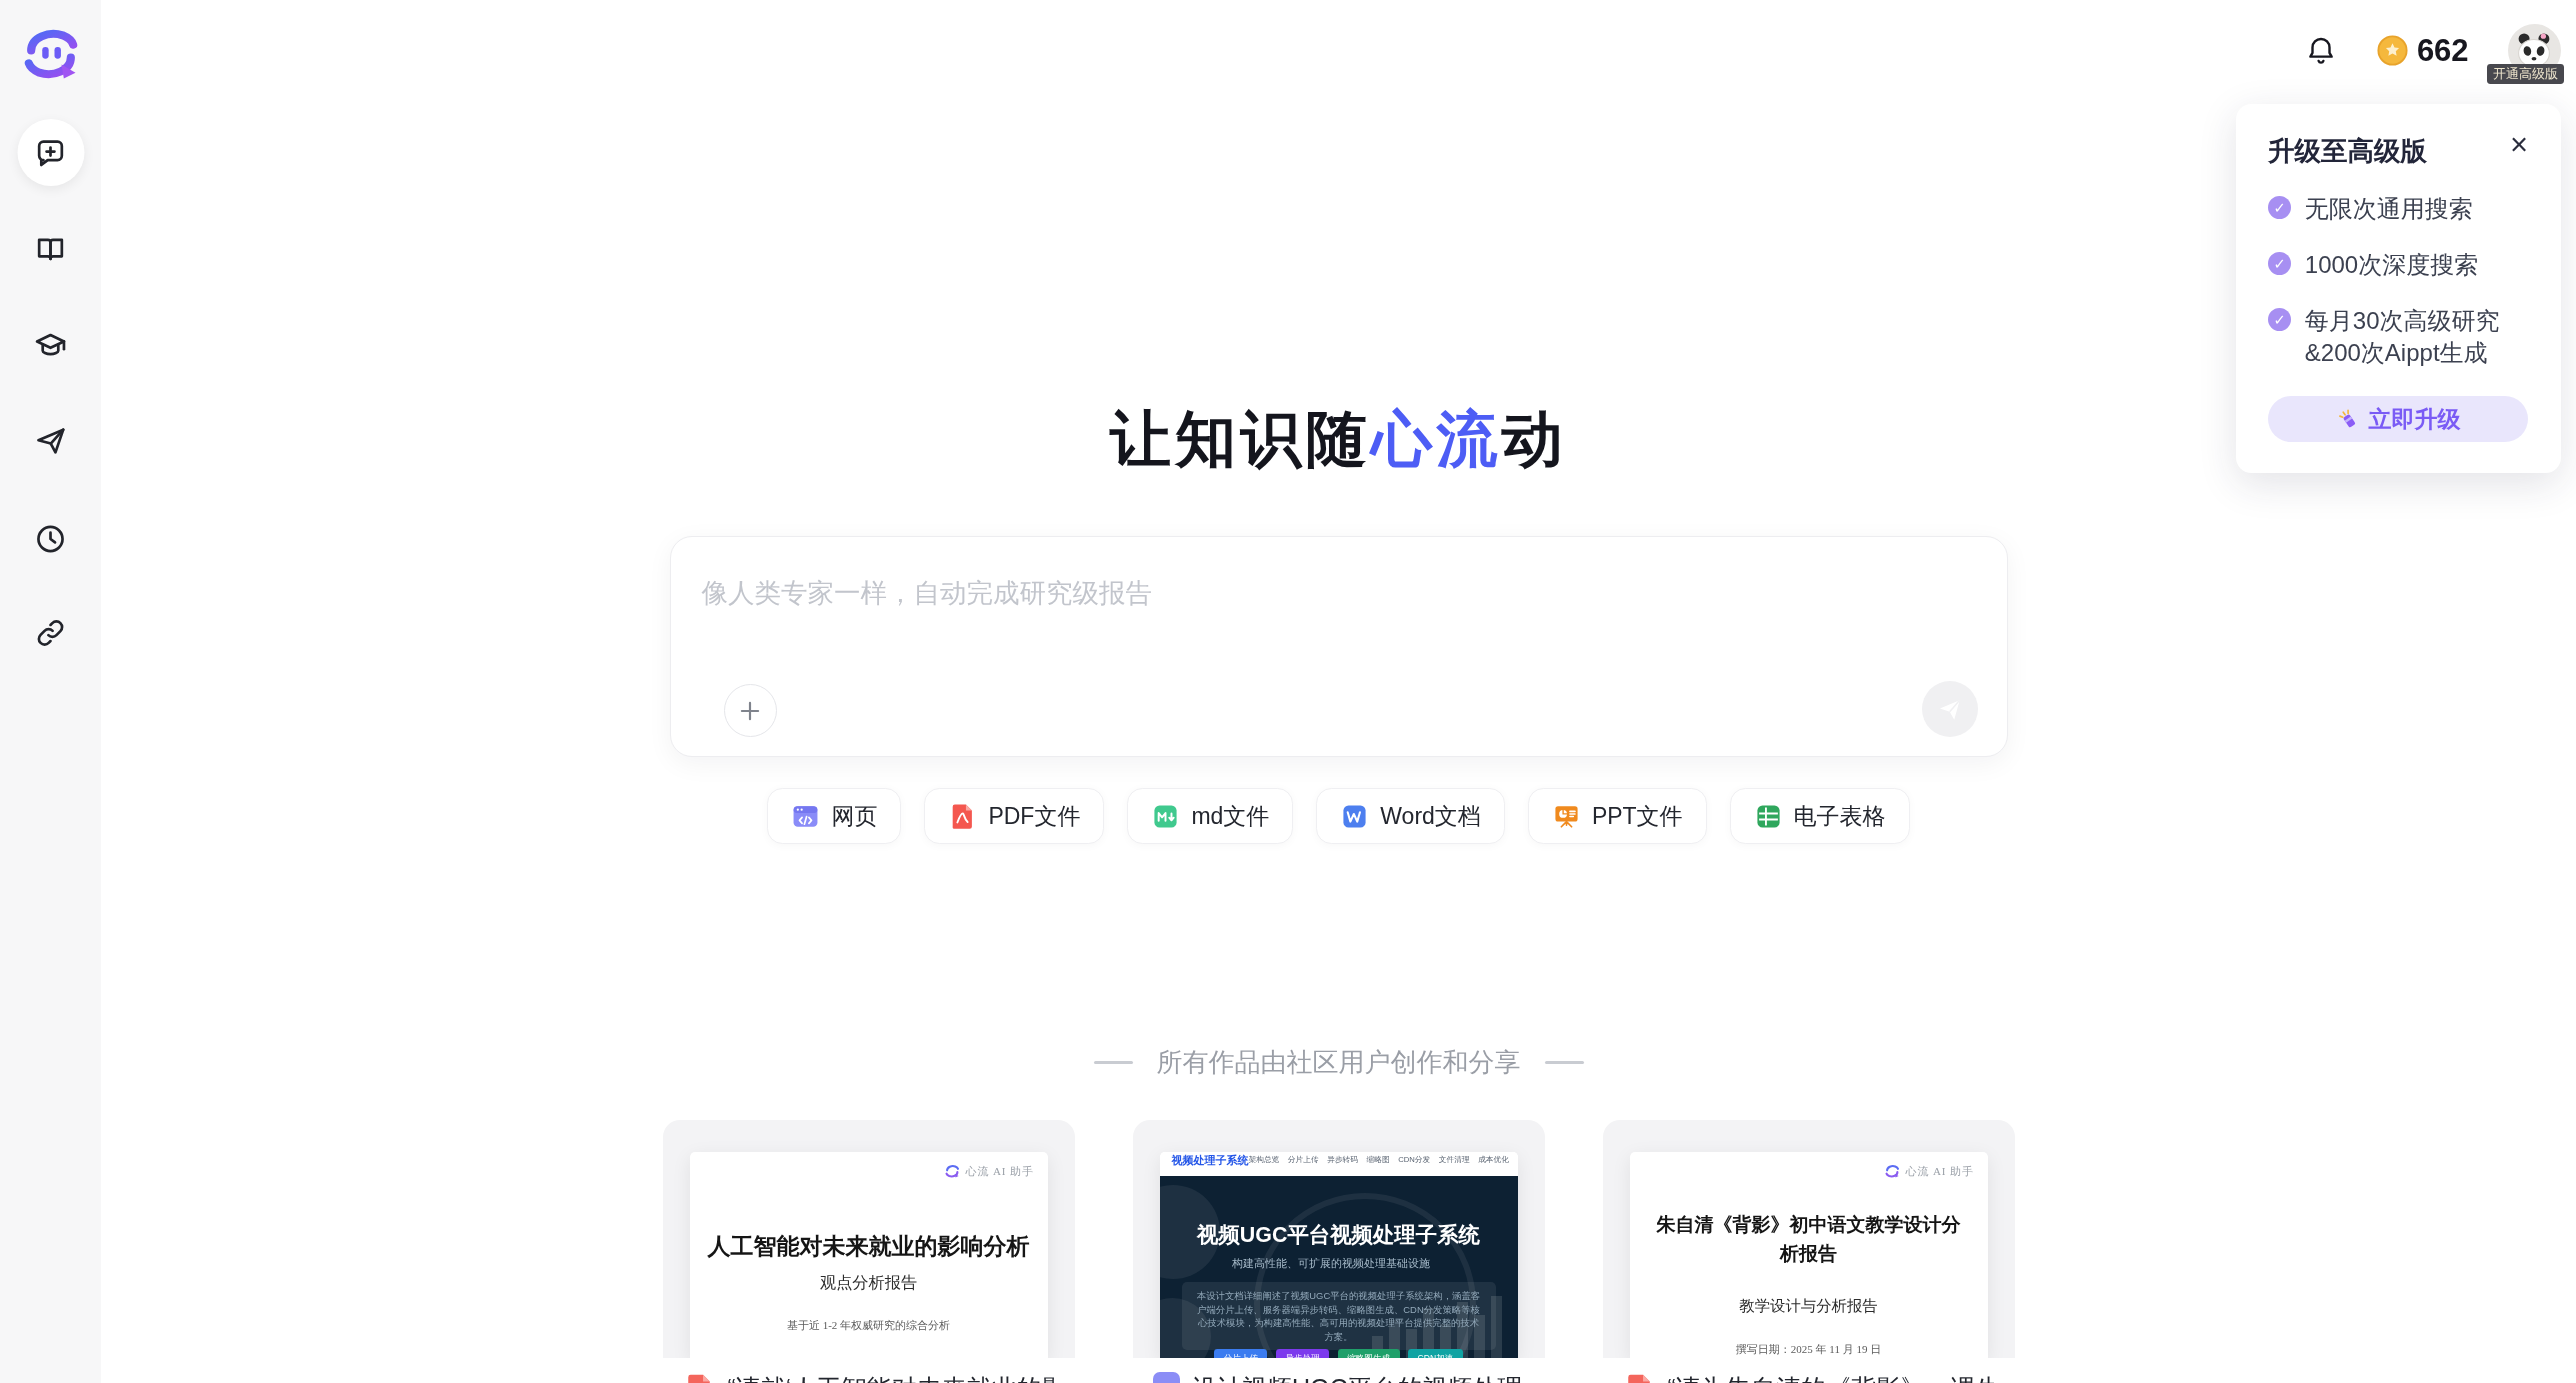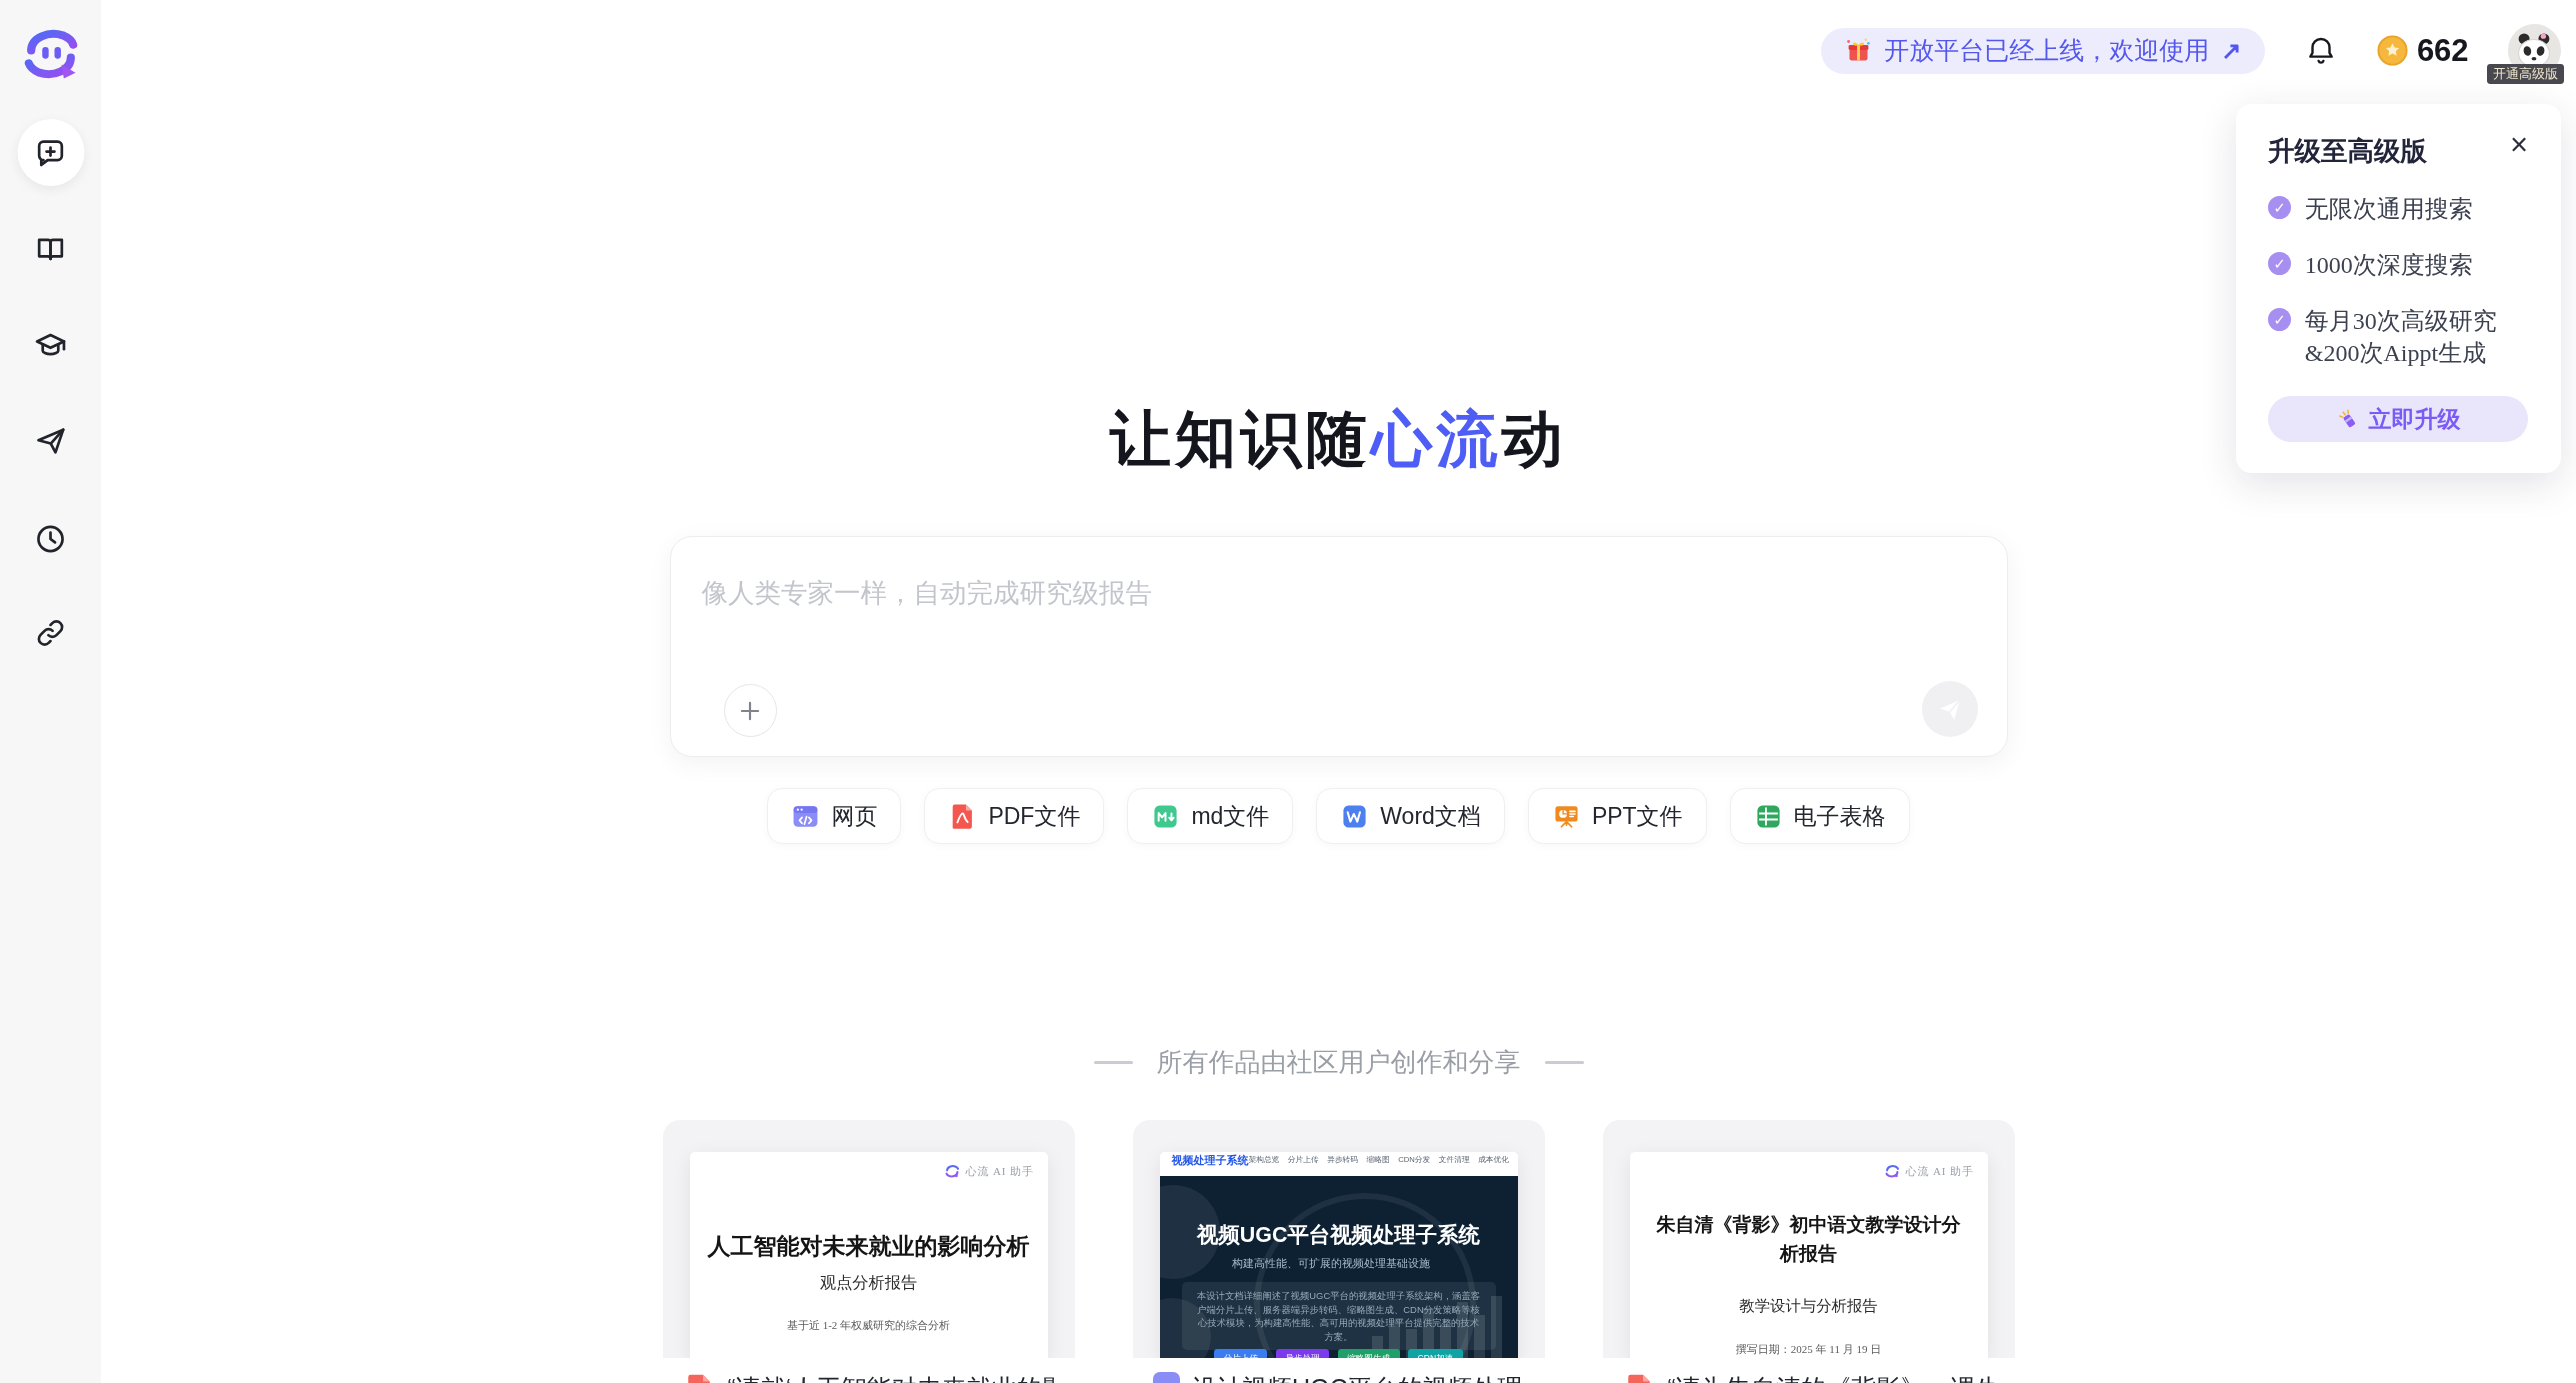--- a/index.html
+++ b/index.html
@@ -27,21 +27,21 @@
   .avatar { width:53px; height:53px; border-radius:50%; background:#e8e6e3; overflow:hidden; display:flex; align-items:center; justify-content:center; }
   .avatar-badge { position:absolute; right:-3.4px; bottom:-6.8px; background:#48484e; color:#efe6ce; font-size:13px; line-height:1; padding:3.4px 6px; border-radius:3.4px; white-space:nowrap; }
   
   .upgrade { position:absolute; top:104px; right:15.4px; width:325px; border-radius:15.4px; background:#ffffff; box-shadow:0 10.3px 38px rgba(35,38,70,.13); padding:29px 32.5px 31px; z-index:15; }
   .upgrade .head { display:flex; align-items:flex-start; justify-content:space-between; }
   .upgrade .title { font-size:26.5px; font-weight:700; color:#222539; }
   .upgrade .close { font-size:31px; line-height:24px; color:#2a2d3d; cursor:pointer; font-weight:400; }
   .benefit { display:flex; gap:13.7px; margin-top:24px; align-items:flex-start; }
   .benefit:first-of-type { margin-top:32.5px; }
   .check { flex:0 0 auto; width:23px; height:23px; margin-top:3.4px; border-radius:50%; background:#a78ff2; color:#ffffff; font-size:14.5px; display:flex; align-items:center; justify-content:center; }
-  .benefit .b-txt { font-size:24px; color:#3c4150; line-height:32px; white-space:pre-line;font-family:Liberation Serif, serif; }
+  .benefit .b-txt { font-size:24px; color:#3c4150; line-height:32px; white-space:pre-line; }
   .upgrade .cta { margin-top:27px; height:46px; border-radius:23px; background:#e9e6fc; display:flex; align-items:center; justify-content:center; gap:8.6px; cursor:pointer; }
   .upgrade .cta .c-txt { font-size:23px; font-weight:700; color:#7a5bf5; }
   
   .hero-title { position:absolute; left:101px; right:0; top:399px; text-align:center; font-size:61px; font-weight:700; letter-spacing:4.3px; color:#14151d; z-index:1; }
   .hero-title .hl { color:#4d5df5; }
   
   .row-center { position:absolute; left:101px; right:0; display:flex; justify-content:center; }
   
   .search-wrap { top:536px; }
   .search-card { position:relative; width:1338px; height:221px; background:#ffffff; border:1.7px solid #ededf0; border-radius:22px; box-shadow:0 6.8px 26px rgba(20,22,40,.05); }
@@ -154,33 +154,20 @@
 
   <div class="side-item side-btn" style="top:599px;">
     <svg viewBox="0 0 24 24" fill="none" stroke="#22242b" stroke-width="1.9" stroke-linecap="round" stroke-linejoin="round">
       <path d="M10.5 13.5a4 4 0 0 0 5.7 0l2.8-2.8a4 4 0 1 0-5.7-5.7l-1.3 1.3"></path>
       <path d="M13.5 10.5a4 4 0 0 0-5.7 0L5 13.3A4 4 0 1 0 10.7 19l1.3-1.3"></path>
     </svg>
   </div>
 </nav>
 
 <header class="topbar">
-  <div class="banner-pill">
-    <svg width="27" height="27" viewBox="0 0 30 30">
-      <circle cx="4" cy="5" r="1.6" fill="#f06292"></circle>
-      <circle cx="26" cy="7" r="1.5" fill="#4fc3f7"></circle>
-      <circle cx="23" cy="3" r="1.3" fill="#ffd54f"></circle>
-      <rect x="5" y="13" width="20" height="13" rx="2" fill="#ef5350"></rect>
-      <rect x="4" y="9" width="22" height="5.5" rx="1.6" fill="#e53935"></rect>
-      <rect x="13.4" y="9" width="3.2" height="17" fill="#ffd54f"></rect>
-      <path d="M15 9c-2-3-6-4-6-1.5S13 10 15 9zm0 0c2-3 6-4 6-1.5S17 10 15 9z" fill="#ffca28"></path>
-    </svg>
-    <span class="txt">开放平台已经上线，欢迎使用</span>
-    <span class="arr">↗</span>
-  </div>
 
   <svg class="bell" viewBox="0 0 24 24" fill="none" stroke="#17171f" stroke-width="1.7" stroke-linecap="round" stroke-linejoin="round">
     <path d="M12 3.5a6 6 0 0 0-6 6v3.8L4.5 16h15L18 13.3V9.5a6 6 0 0 0-6-6z"></path>
     <path d="M10.3 19a1.8 1.8 0 0 0 3.4 0"></path>
   </svg>
 
   <div class="coins">
     <svg width="31" height="31" viewBox="0 0 34 34">
       <circle cx="17" cy="17" r="15.5" fill="#f5b83d" stroke="#e8a32b" stroke-width="2"></circle>
       <path d="M17 9l2.2 4.6 5 .7-3.6 3.5.9 5L17 20.4l-4.5 2.4.9-5-3.6-3.5 5-.7z" fill="#fdf0cf"></path>

